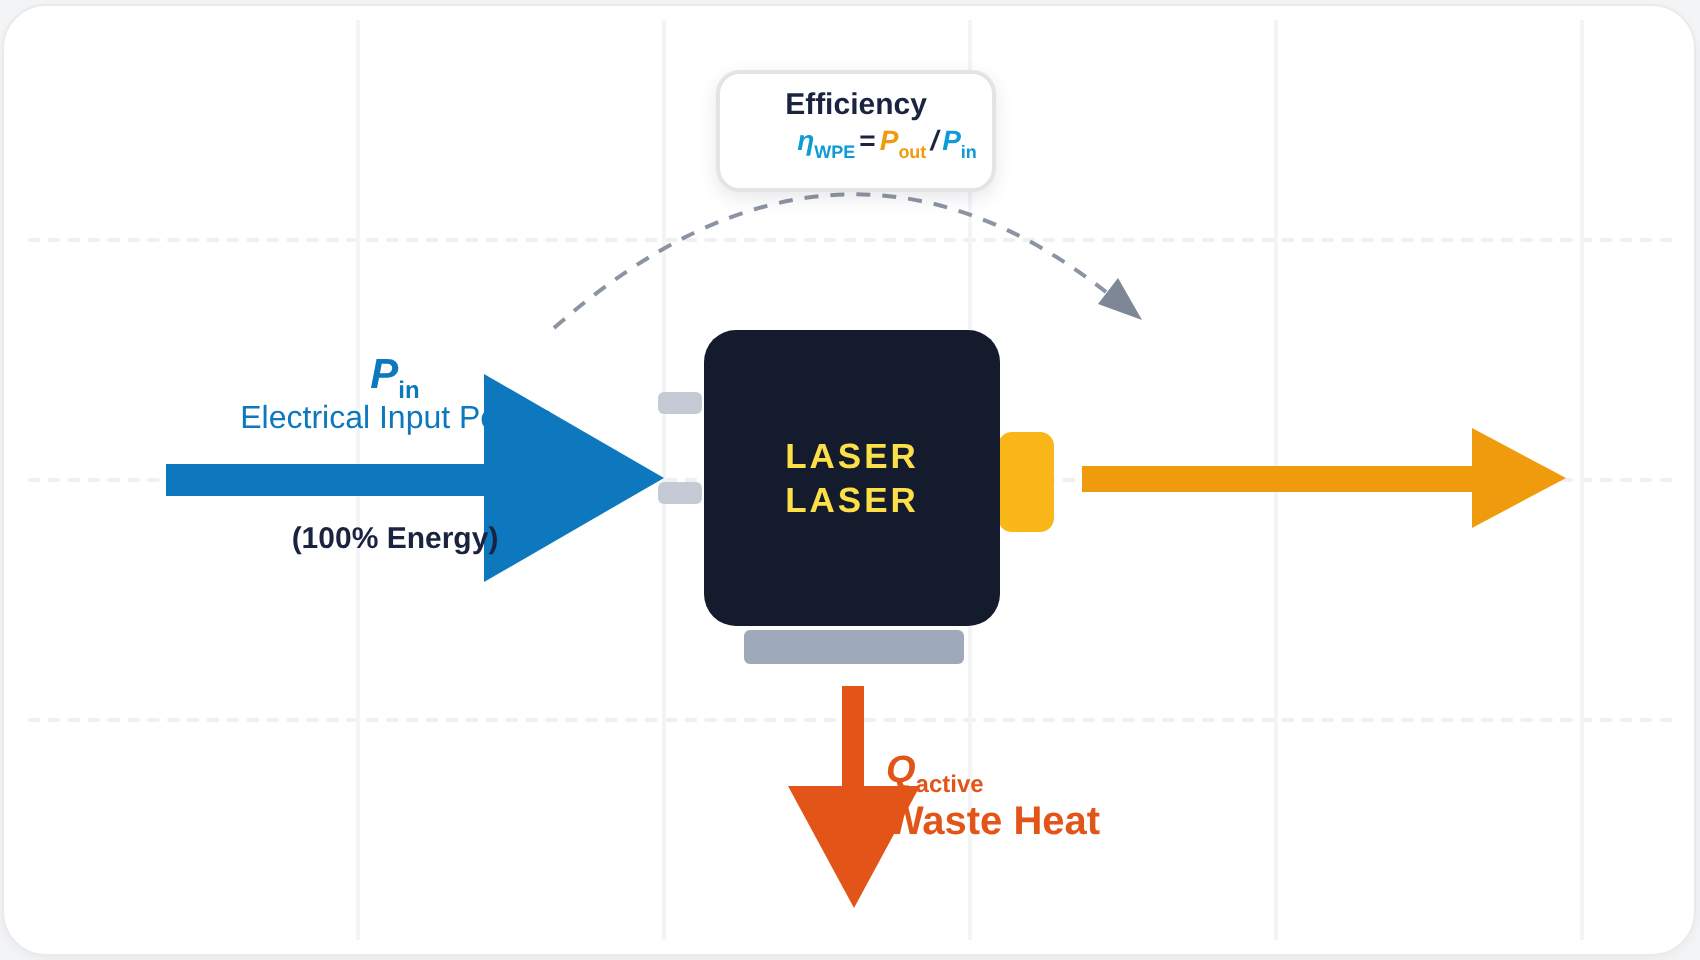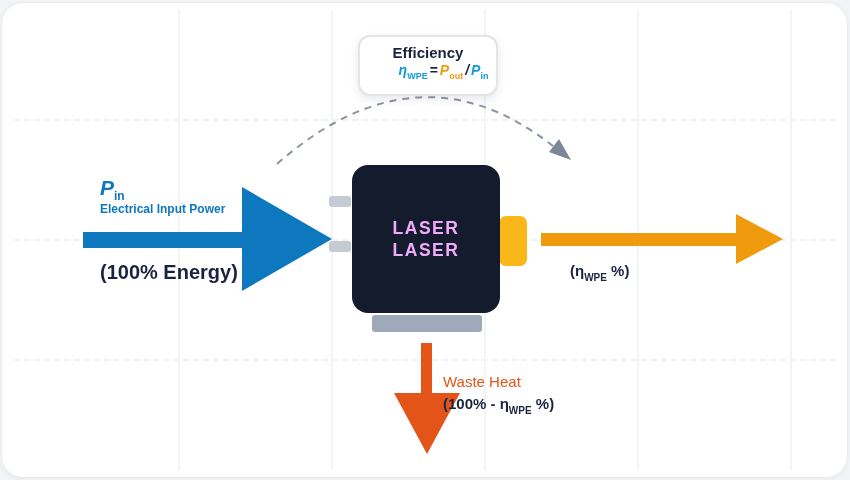--- a/index.html
+++ b/index.html
@@ -33,57 +33,57 @@
   .in-stem{position:absolute;left:83px;top:232px;width:160px;height:16px;background:var(--input-blue);}
   .in-head{position:absolute;left:242px;top:187px;width:0;height:0;
            border-top:52px solid transparent;border-bottom:52px solid transparent;
            border-left:90px solid var(--input-blue);}
 
   
   .pin{position:absolute;left:329px;width:22px;height:11px;background:var(--pin-gray);border-radius:3px;}
   .pin1{top:196px;} .pin2{top:241px;}
   .diode{position:absolute;left:352px;top:165px;width:148px;height:148px;background:var(--diode-bg);
          border-radius:16px;display:flex;align-items:center;justify-content:center;z-index:3;}
-  .diode-label{color:#f0abfc;font-weight:800;font-size:17.5px;letter-spacing:1.5px;
+  .diode-label{color:#fde047;font-weight:800;font-size:17.5px;letter-spacing:1.5px;
                text-align:center;line-height:22px;}
   .facet{position:absolute;left:499px;top:216px;width:28px;height:50px;background:var(--facet-amber);
          border-radius:7px;}
   .base{position:absolute;left:372px;top:315px;width:110px;height:17px;background:var(--base-gray);
         border-radius:3px;}
 
   
   .out-stem{position:absolute;left:541px;top:233px;width:197px;height:13px;background:var(--output-orange);}
   .out-head{position:absolute;left:736px;top:214px;width:0;height:0;
             border-top:25px solid transparent;border-bottom:25px solid transparent;
             border-left:47px solid var(--output-orange);}
 
   
   .heat-stem{position:absolute;left:421px;top:343px;width:11px;height:52px;background:var(--heat-vermillion);}
   .heat-head{position:absolute;left:394px;top:393px;width:0;height:0;
              border-left:33px solid transparent;border-right:33px solid transparent;
              border-top:61px solid var(--heat-vermillion);}
 
   
-  .tgroup{position:absolute;z-index:4;}
+  .tgroup{position:absolute;text-align:center;z-index:4;}
   .in-label{left:100px;top:176px;width:195px;color:var(--input-blue);}
   .sym{font-size:21px;font-weight:800;font-style:italic;}
   .symsub{font-size:12px;font-weight:800;vertical-align:-5px;}
-  .caption{font-size:12px;font-weight:700;margin-top:-1px;}
+  .caption{font-size:16px;font-weight:400;margin-top:-1px;}
   .in-eq{left:100px;top:258px;width:195px;color:var(--navy);}
   .eqline{font-size:15px;font-weight:600;}
   .eqline .vi{font-style:italic;font-weight:700;}
   .eqsub{font-size:10px;font-weight:600;vertical-align:-5px;}
-  .bignote{font-size:20px;font-weight:800;margin-top:3px;}
+  .bignote{font-size:15px;font-weight:800;margin-top:3px;}
   .out-label{left:560px;top:176px;width:190px;color:var(--output-orange);}
   .out-note{left:570px;top:262px;width:170px;color:var(--navy);font-size:15px;font-weight:800;}
   .notesub{font-size:10px;font-weight:800;vertical-align:-5px;}
   .heat-text{left:443px;top:374px;width:230px;text-align:left;}
   .heat-sym-line{color:var(--heat-vermillion);line-height:24px;}
   .heat-sym{font-size:19px;font-weight:800;font-style:italic;}
-  .heat-caption{color:var(--heat-vermillion);font-size:15px;font-weight:400;line-height:15px;}
+  .heat-caption{color:var(--heat-vermillion);font-size:20px;font-weight:700;line-height:15px;}
   .heat-note{color:var(--navy);font-size:15px;font-weight:800;margin-top:6px;}
 </style>
 </head>
 <body>
 
 <div class="stage">
   <div class="card"></div>
 
   <div class="gridline gh" style="top:119px"></div>
   <div class="gridline gh" style="top:239px"></div>
@@ -131,21 +131,20 @@
       <div class="caption">Electrical Input Power</div>
     </div>
 
     <div class="tgroup in-eq">
       <div class="bignote">(100% Energy)</div>
     </div>
 
     <div class="tgroup out-label">
     </div>
 
-    <div class="tgroup out-note"><span>(η</span><span class="notesub">WPE</span><span> %)</span></div>
 
     <div class="tgroup heat-text">
+      <div class="heat-sym-line"><span class="heat-sym">Q</span><span class="symsub">active</span></div>
       <div class="heat-caption">Waste Heat</div>
-      <div class="heat-note"><span>(100% - η</span><span class="notesub">WPE</span><span> %)</span></div>
     </div>
 
   </div>
 </div>
 
 </body></html>

